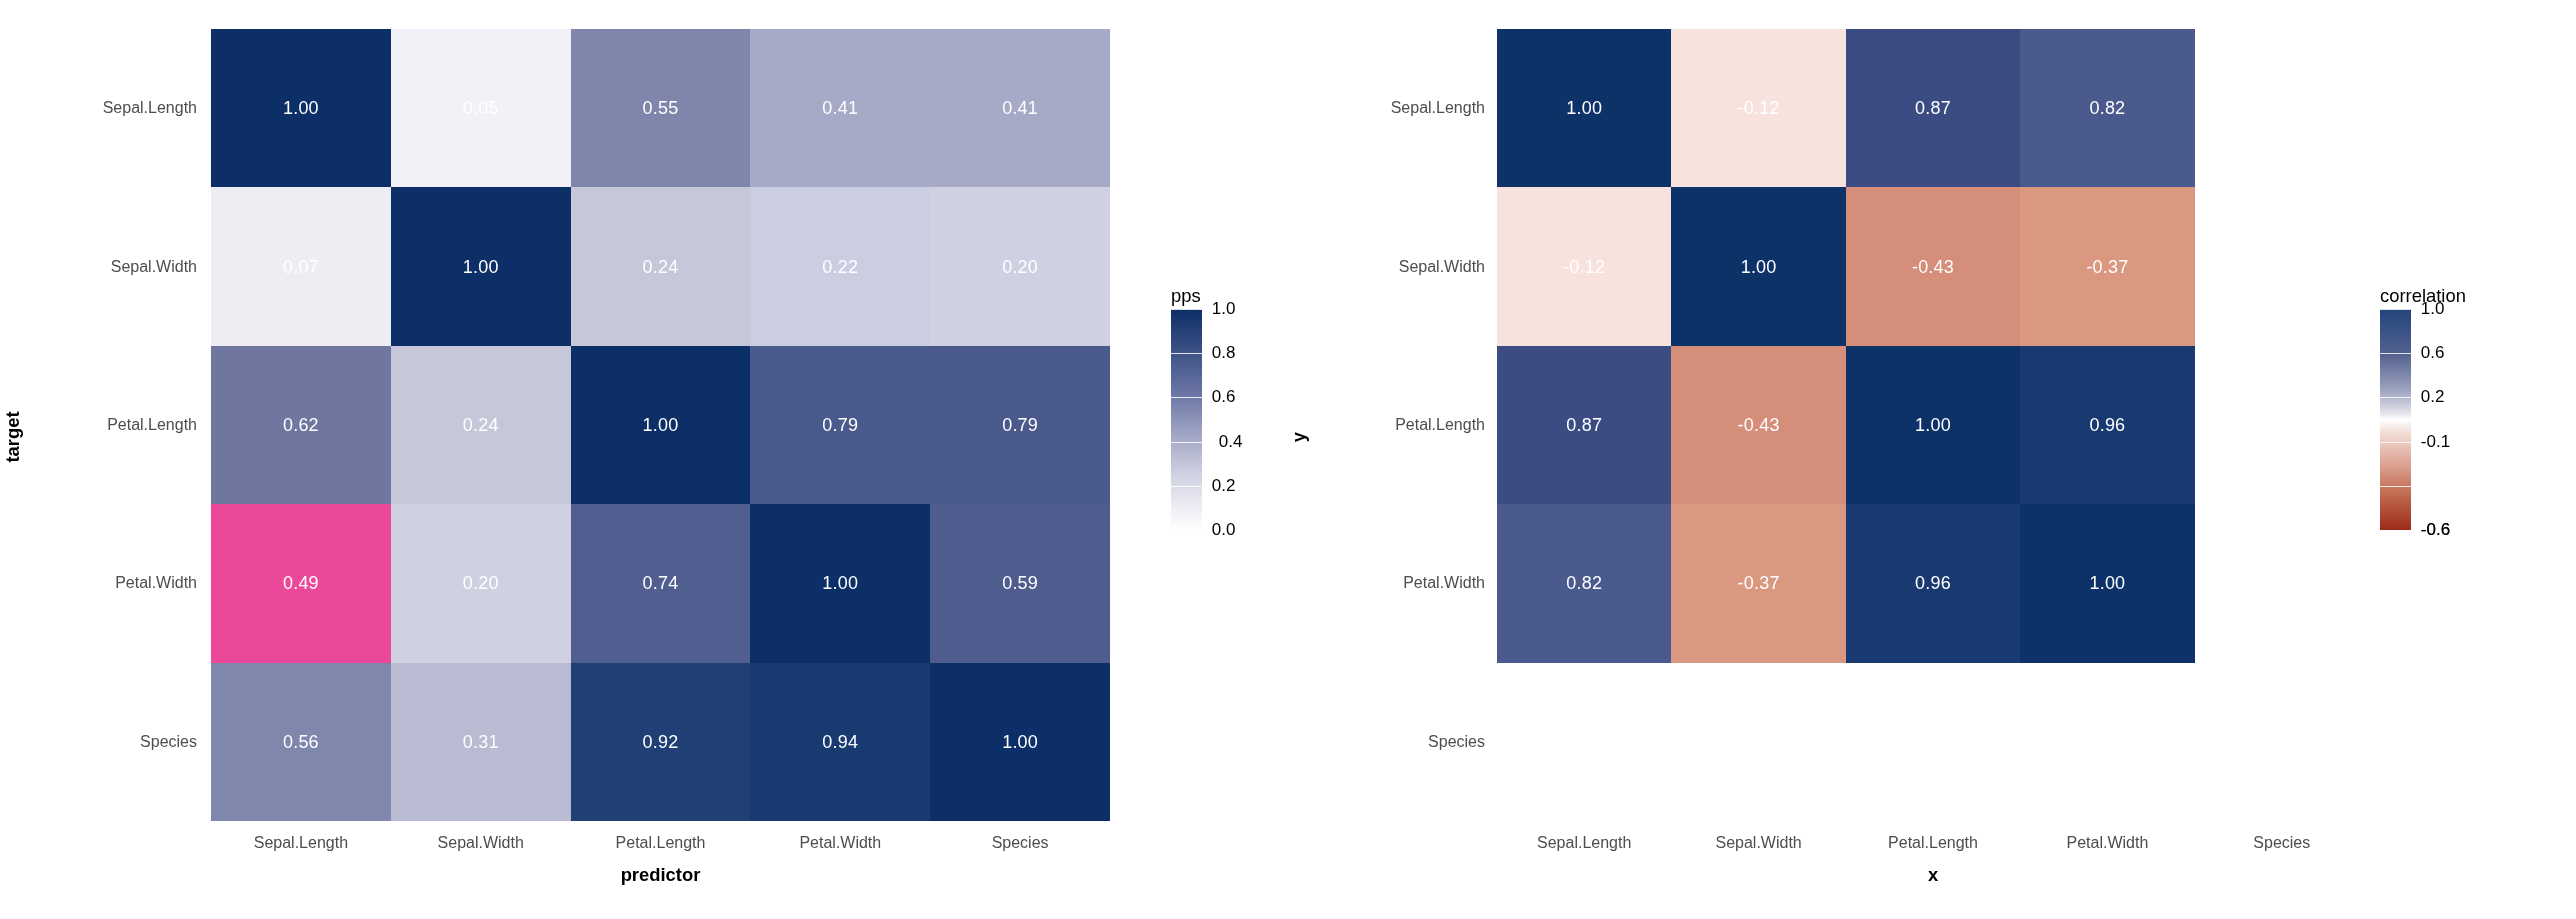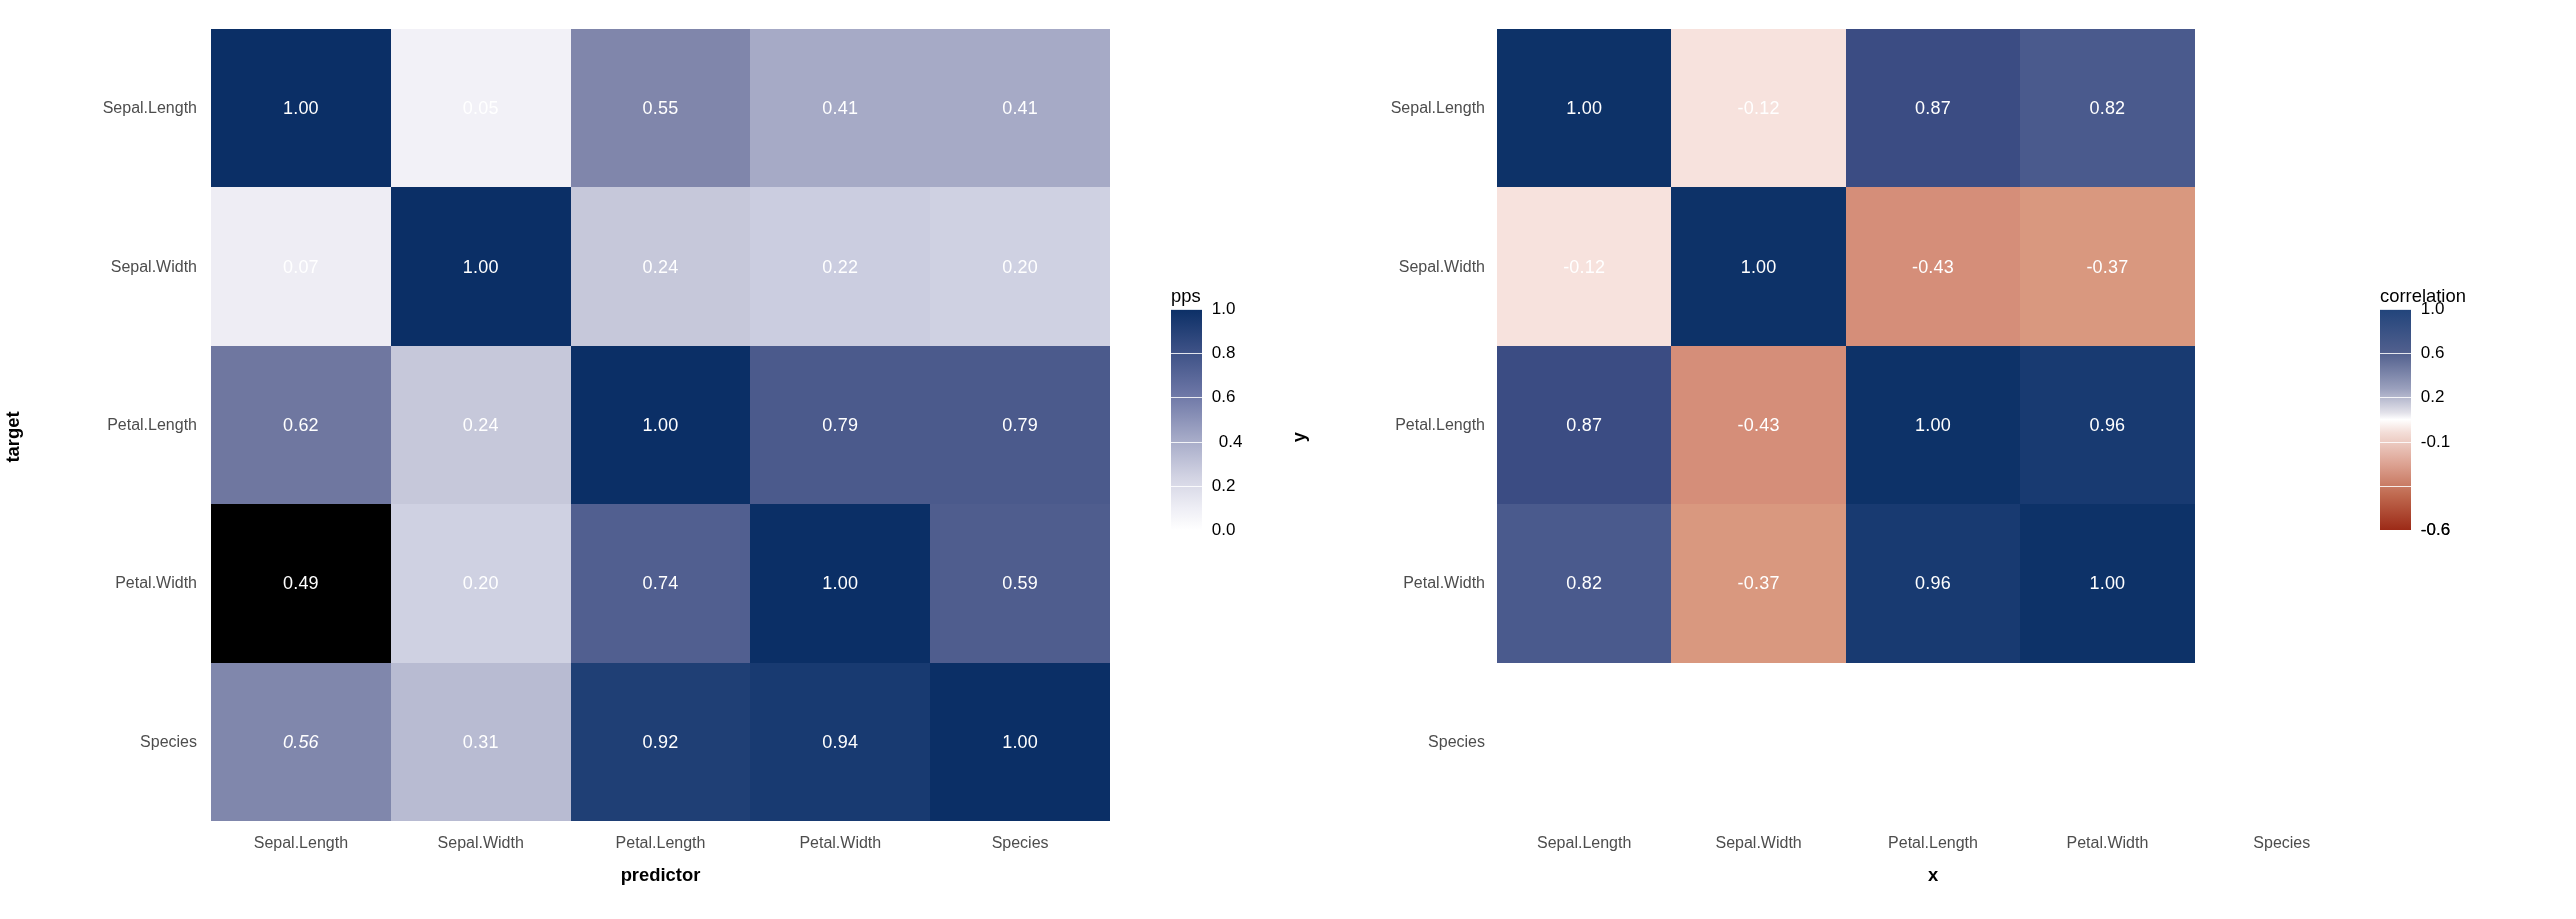--- a/index.html
+++ b/index.html
@@ -187,36 +187,36 @@
       </div>
       <div class="cell" style="background: rgb(11, 47, 102);">
         <span class="val">1.00</span>
       </div>
       <div class="cell" style="background: rgb(75, 90, 140);">
         <span class="val">0.79</span>
       </div>
       <div class="cell" style="background: rgb(75, 90, 140);">
         <span class="val">0.79</span>
       </div>
-      <div class="cell" style="background: #000000;">
+      <div class="cell" style="background: #ec4899;">
         <span class="val">0.49</span>
       </div>
       <div class="cell" style="background: rgb(207, 209, 226);">
         <span class="val">0.20</span>
       </div>
       <div class="cell" style="background: rgb(81, 95, 144);">
         <span class="val">0.74</span>
       </div>
       <div class="cell" style="background: rgb(11, 47, 102);">
         <span class="val">1.00</span>
       </div>
       <div class="cell" style="background: rgb(79, 93, 142);">
         <span class="val">0.59</span>
       </div>
-      <div class="cell" style="background: rgb(128, 135, 172); font-style: italic;">
+      <div class="cell" style="background: rgb(128, 135, 172);">
         <span class="val">0.56</span>
       </div>
       <div class="cell" style="background: rgb(184, 187, 210);">
         <span class="val">0.31</span>
       </div>
       <div class="cell" style="background: rgb(31, 63, 117);">
         <span class="val">0.92</span>
       </div>
       <div class="cell" style="background: rgb(24, 58, 113);">
         <span class="val">0.94</span>

